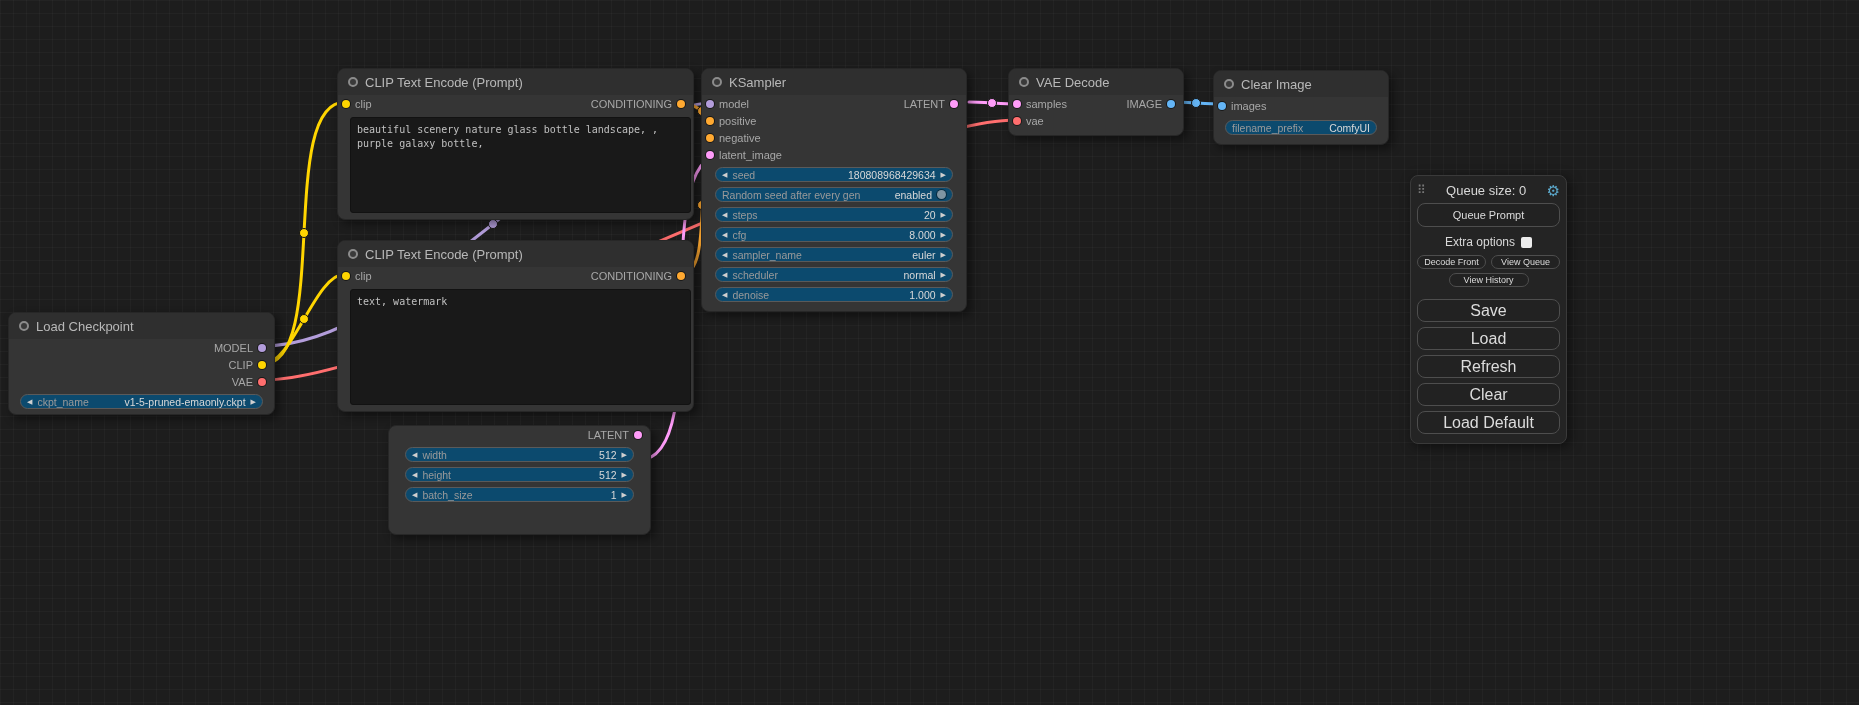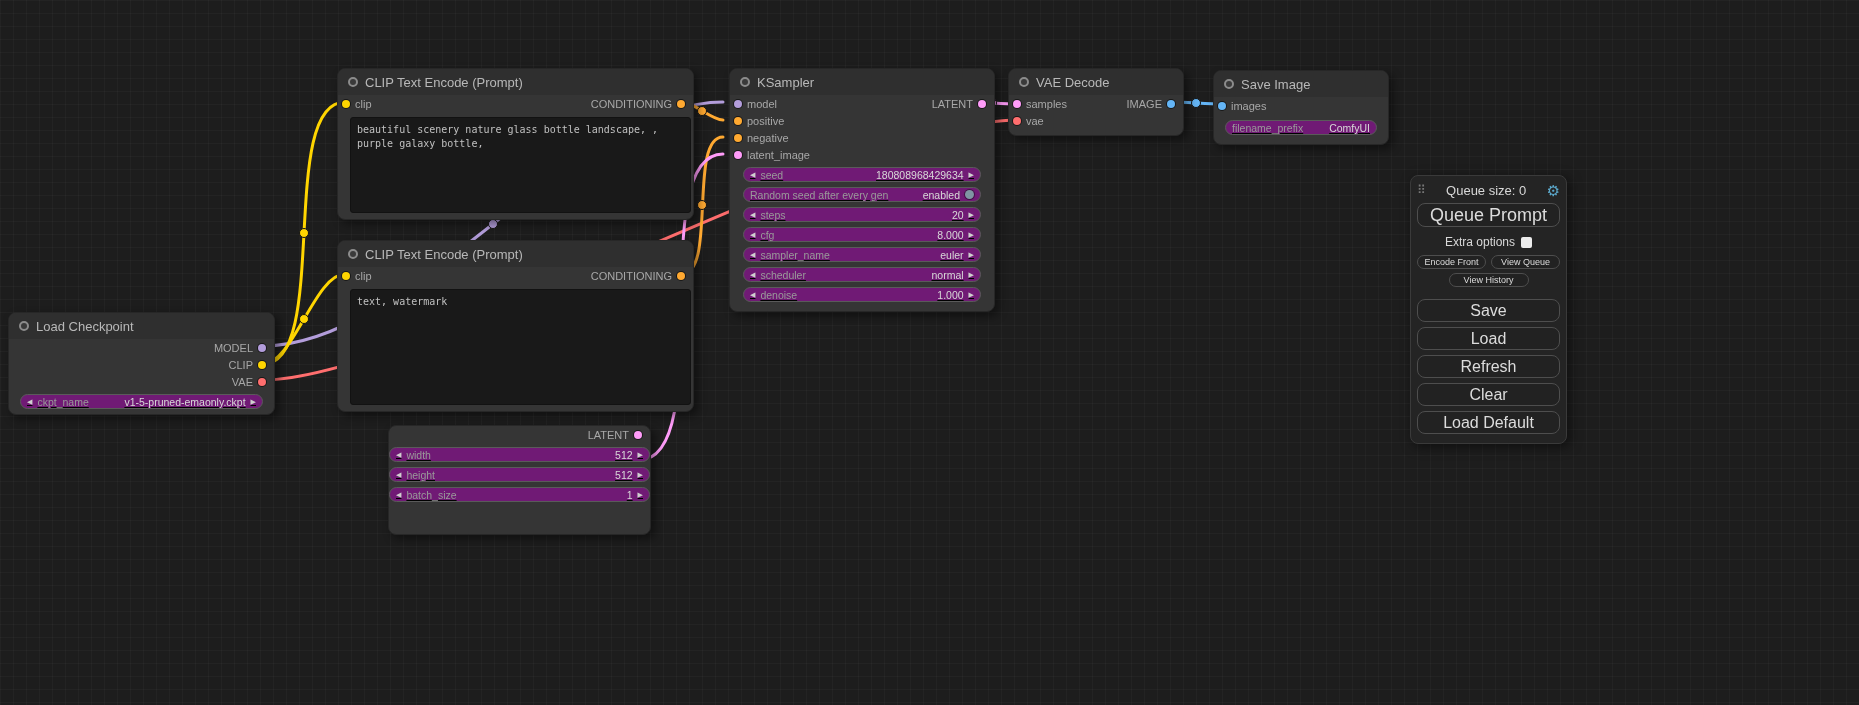--- a/index.html
+++ b/index.html
@@ -29,26 +29,26 @@
     border:2px solid #8c8c8c;background:#3a3a3a;flex:0 0 auto;
   }
   .slot-row{height:17px;display:flex;align-items:center;font-size:11px;color:#a8a8a8;}
   .slot-in{display:flex;align-items:center;gap:5px;}
   .slot-out{display:flex;align-items:center;gap:5px;margin-left:auto;}
   .slot-dot{width:8px;height:8px;border-radius:50%;box-shadow:0 0 0 1px rgba(0,0,0,.55);flex:0 0 auto;}
   .slot-in .slot-dot{margin-left:4px;}
   .slot-out .slot-dot{margin-right:8px;}
   .widgets{display:flex;flex-direction:column;gap:5px;padding:4px 13px 0;}
   .widgets.pad11{padding:4px 11px 0;}
-  .widgets.pad10{padding:4px 0 0;}
+  .widgets.pad10{padding:4px 16px 0;}
   .widgets.pad-save{padding:6px 11px 0;}
   .widget{
     display:flex;align-items:center;gap:5px;height:15px;box-sizing:border-box;
-    background:#701a75;border:1px solid #5a5a5a;border-radius:8px;
-    padding:0 6px;font-size:10.5px;text-decoration:underline;
+    background:#0c4a6e;border:1px solid #5a5a5a;border-radius:8px;
+    padding:0 6px;font-size:10.5px;
   }
   .w-label{color:#9a9a9a;white-space:nowrap;}
   .w-value{color:#d8d8d8;margin-left:auto;white-space:nowrap;}
   .w-arrow{color:#cfcfcf;font-size:7px;line-height:1;}
   .w-knob{width:9px;height:9px;border-radius:50%;flex:0 0 auto;box-shadow:0 0 0 1px rgba(0,0,0,.4);}
   .prompt{
     display:block;margin:5px 12px 0;width:calc(100% - 14px);box-sizing:border-box;
     background:#191919;border:1px solid #121212;border-radius:3px;
     padding:5px 6px;font-family:"DejaVu Sans Mono", monospace;font-size:10px;
     line-height:1.4;color:#c0c0c0;white-space:pre-wrap;word-break:break-word;overflow:hidden;
@@ -60,21 +60,21 @@
   }
   .qp-header{display:flex;align-items:center;height:18px;}
   .qp-drag{color:#777;font-size:12px;cursor:grab;}
   .qp-size{flex:1;text-align:center;color:#d8d8d8;font-size:13px;}
   .qp-gear{font-size:15px;line-height:1;cursor:pointer;}
   .btn{
     display:block;width:100%;box-sizing:border-box;background:#222;
     border:1px solid #4e4e4e;color:#dcdcdc;border-radius:8px;
     font-family:"Liberation Sans", sans-serif;cursor:pointer;padding:0;
   }
-  .btn-queue{height:24px;font-size:18px;margin-top:4px;}
+  .btn-queue{height:24px;font-size:11px;margin-top:4px;}
   .qp-extra{display:flex;align-items:center;justify-content:center;gap:6px;margin-top:8px;color:#d8d8d8;font-size:12px;}
   .qp-check{width:11px;height:11px;background:#ececec;border-radius:2px;cursor:pointer;}
   .qp-small-row{display:flex;gap:5px;margin-top:6px;}
   .btn-small{flex:1;height:14px;font-size:9px;border-radius:7px;}
   .btn-history{width:80px;margin:4px auto 0;height:14px;font-size:9px;border-radius:7px;}
   .qp-actions{margin-top:12px;display:flex;flex-direction:column;gap:5px;}
   .btn-action{height:23px;font-size:16px;}
 </style>
 </head>
 <body>
@@ -193,21 +193,21 @@
       </div>
       <div class="widget">
         <span class="w-arrow">◀</span>
         <span class="w-label">batch_size</span>
         <span class="w-value">1</span>
         <span class="w-arrow">▶</span>
       </div>
     </div>
   </div>
 
-  <div class="node" style="left:729px;top:68px;width:266px;height:244px;">
+  <div class="node" style="left:701px;top:68px;width:266px;height:244px;">
     <div class="node-title">
       <span class="title-dot"></span>
       <span>KSampler</span>
     </div>
     <div class="slot-row">
       <span class="slot-in">
         <span class="slot-dot" style="background-color: rgb(179, 157, 219);"></span>
         <span class="slot-label">model</span>
       </span>
       <span class="slot-out">
@@ -297,21 +297,21 @@
       <span class="slot-in">
         <span class="slot-dot" style="background-color: rgb(255, 110, 110);"></span>
         <span class="slot-label">vae</span>
       </span>
     </div>
   </div>
 
   <div class="node" style="left:1213px;top:70px;width:176px;height:75px;">
     <div class="node-title">
       <span class="title-dot"></span>
-      <span>Save Image</span>
+      <span>Clear Image</span>
     </div>
     <div class="slot-row">
       <span class="slot-in">
         <span class="slot-dot" style="background-color: rgb(100, 181, 246);"></span>
         <span class="slot-label">images</span>
       </span>
     </div>
     <div class="widgets pad-save">
       <div class="widget">
         <span class="w-label">filename_prefix</span>
@@ -325,21 +325,21 @@
       <span class="qp-drag">⠿</span>
       <span class="qp-size">Queue size: 0</span>
       <span class="qp-gear" style="color: rgb(91, 168, 203);">⚙</span>
     </div>
     <button class="btn btn-queue">Queue Prompt</button>
     <div class="qp-extra">
       <span>Extra options</span>
       <span class="qp-check"></span>
     </div>
     <div class="qp-small-row">
-      <button class="btn btn-small">Encode Front</button>
+      <button class="btn btn-small">Decode Front</button>
       <button class="btn btn-small">View Queue</button>
     </div>
     <button class="btn btn-history">View History</button>
     <div class="qp-actions">
       <button class="btn btn-action">Save</button>
       <button class="btn btn-action">Load</button>
       <button class="btn btn-action">Refresh</button>
       <button class="btn btn-action">Clear</button>
       <button class="btn btn-action">Load Default</button>
     </div>

